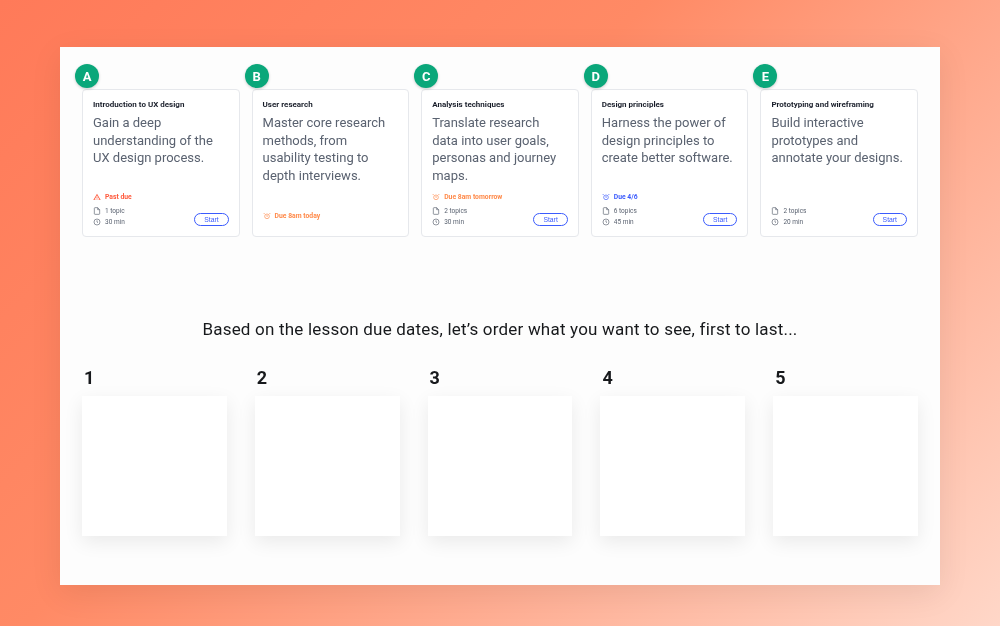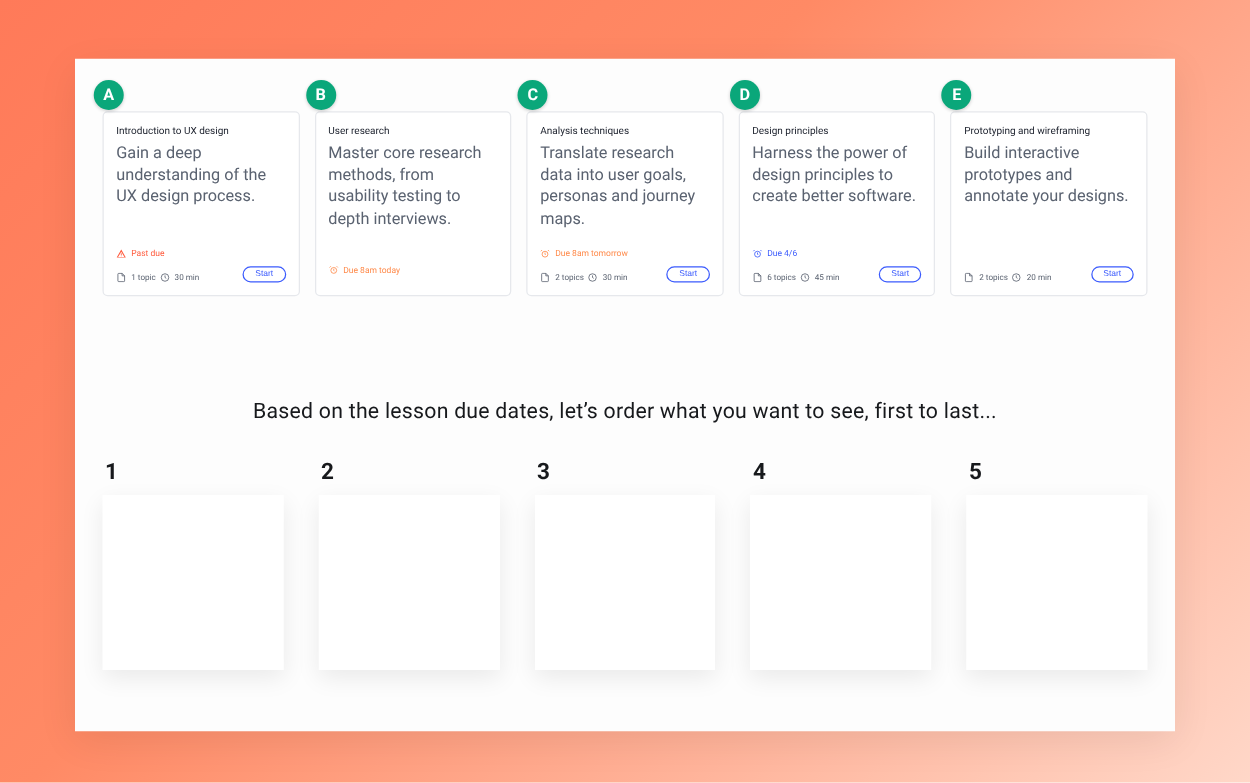--- a/index.html
+++ b/index.html
@@ -38,49 +38,49 @@
     border-radius: 50%;
     background: #0aa77a;
     color: #fff;
     font-weight: 700;
     font-size: 13px;
     display: flex; align-items: center; justify-content: center;
     box-shadow: 0 1px 3px rgba(0,0,0,0.2);
   }
   .card-title {
     font-size: 8px;
-    font-weight: 400;
+    font-weight: 700;
     color: #1a1f2b;
     margin-bottom: 4px;
     line-height: 1.3;
   }
   .card-desc {
     font-size: 13px;
     color: #5a6270;
     line-height: 1.35;
   }
   .card-footer {
     margin-top: auto;
     padding-top: 8px;
   }
   .due-row {
     display: flex; align-items: center; gap: 4px;
     font-size: 6.8px;
-    font-weight: 400;
+    font-weight: 700;
     margin-bottom: 6px;
   }
   .due-pastdue { color: #ff5a3c; }
   .due-today   { color: #ff8a4a; }
   .due-tomorrow{ color: #ff8a4a; }
   .due-date    { color: #3b5bfd; }
   .meta-and-btn {
     display: flex; align-items: flex-end; justify-content: space-between;
   }
   .meta {
-    display: flex; flex-direction: row; gap: 3px;
+    display: flex; flex-direction: column; gap: 3px;
     font-size: 6.5px; color: #5a6270; justify-content: space-between;
   }
   .meta .row { display: flex; align-items: center; gap: 4px; }
   .start-btn {
     border: 1px solid #3b5bfd;
     color: #3b5bfd;
     background: #fff;
     border-radius: 10px;
     padding: 2px 9px;
     font-size: 6.8px;

